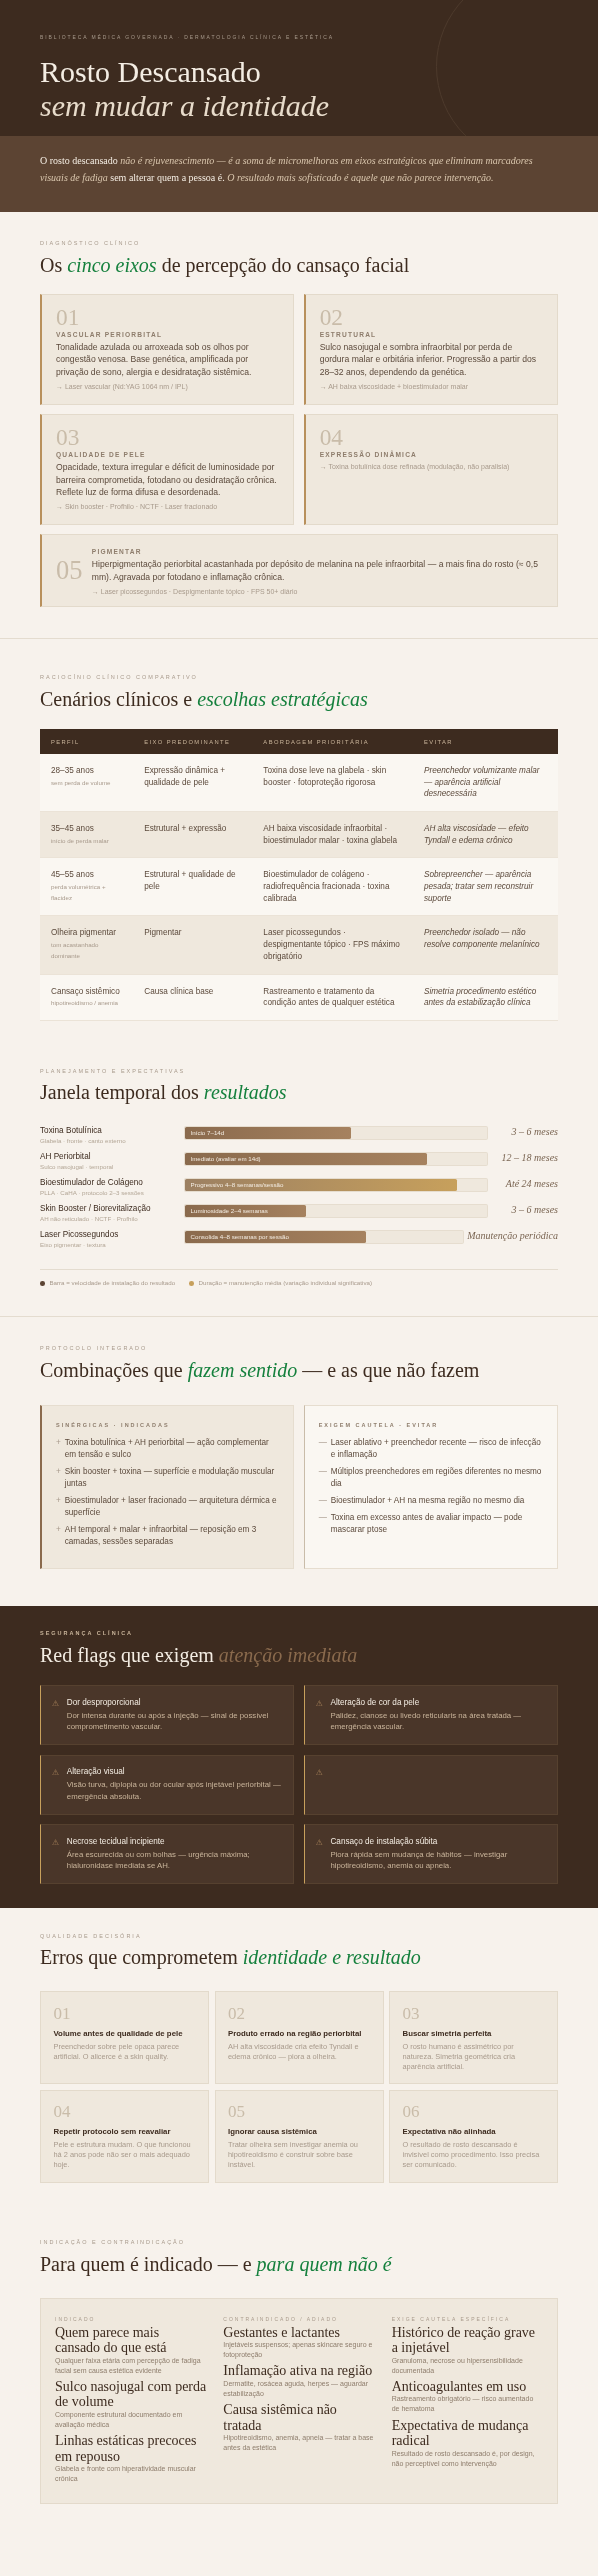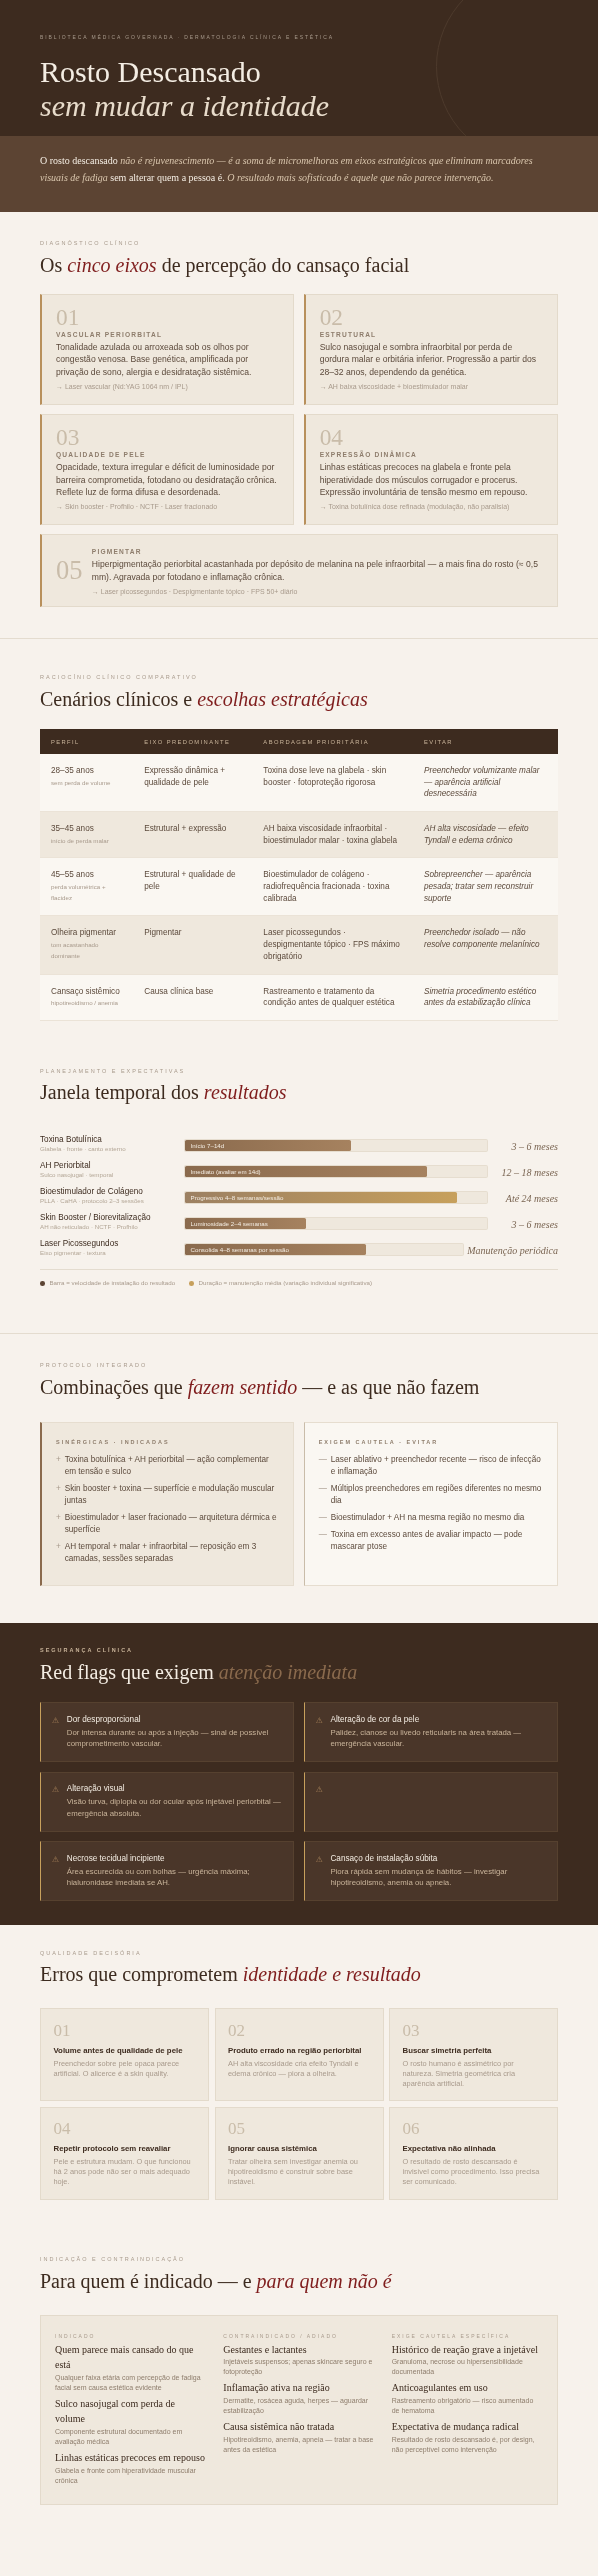--- a/index.html
+++ b/index.html
@@ -1,20 +1,20 @@
 <!DOCTYPE html>
 <html style="font-size:12.5px"><head>
 <meta charset="utf-8">
 <style>
   * { box-sizing: border-box; margin: 0; padding: 0; }
   body { width: 598px; background: #f7f2ec; font-family: "Liberation Sans", sans-serif; color: #3d2b1f; }
   .wrap { padding: 0 40px; }
   .kicker { font-size: 5.5px; letter-spacing: 2px; text-transform: uppercase; color: #a89a8c; font-family: "Liberation Sans", sans-serif; }
   .h2 { font-family: "Liberation Serif", serif; font-size: 20px; color: #3d2b1f; font-weight: normal; margin-top: 7.8px; }
-  .h2 em { color: #7f1d1d; }
+  .h2 em { color: #15803d; }
 
   
   .hero { background: #3d2b1f; height: 136px; position: relative; overflow: hidden; }
   .hero .ring1 { position: absolute; left: 436px; top: -31px; width: 195px; height: 195px; border: 0.8px solid #4d3a2c; border-radius: 50%; }
   .hero .ring2 { position: absolute; left: 131px; top: 136px; width: 136px; height: 136px; border: 0.8px solid #46342a; border-radius: 50%; }
   .hero .kicker { position: absolute; left: 40px; top: 34px; color: #a89a8c; font-size: 5px; letter-spacing: 1.9px; }
   .hero h1 { position: absolute; left: 40px; top: 55px; font-family: "Liberation Serif", serif; font-weight: normal; font-size: 30px; line-height: 34px; color: #f4ede3; }
   .hero h1 .l2 { display: block; font-style: italic; color: #e8dccb; }
   .hero .rule { position: absolute; left: 40px; top: 139px; width: 33px; height: 0.8px; background: #b8905c; }
   .hero .meta { position: absolute; left: 40px; top: 150px; font-size: 12px; letter-spacing: 0.8px; color: #8e7d6c; }
@@ -39,23 +39,23 @@
   table { width: 100%; border-collapse: collapse; margin-top: 18.7px; }
   thead tr { background: #3d2b1f; }
   th { font-size: 5.8px; letter-spacing: 1.4px; font-weight: normal; color: #c9b49a; text-align: left; padding: 9.3px 11px; }
   td { font-size: 8.2px; line-height: 11.7px; color: #5c4a3c; padding: 11px 11px; vertical-align: top; border-bottom: 0.8px solid #ebe3d7; }
   tbody tr:nth-child(odd) { background: #faf7f2; }
   tbody tr:nth-child(even) { background: #efe8dd; }
   td .sub { display: block; font-size: 6.2px; color: #a89a8c; line-height: 11px; }
   td.avoid { font-style: italic; margin-top: 42px; }
 
   
-  .timeline { padding-top: 15.6px; padding-bottom: 47px; border-bottom: 0.8px solid #e4dccf; }
+  .timeline { padding-top: 15.6px; padding-bottom: 30px; border-bottom: 0.8px solid #e4dccf; }
   .tl-rows { margin-top: 22px; }
-  .tl-row { display: flex; align-items: flex-end; height: 26px; }
+  .tl-row { display: flex; align-items: flex-start; height: 26px; }
   .tl-label { width: 144px; }
   .tl-label .n { font-size: 8.2px; color: #3d2b1f; }
   .tl-label .d { font-size: 6.2px; color: #b3a696; margin-top: 1.6px; }
   .tl-track { width: 304px; height: 13.2px; background: #efe8dd; border: 0.8px solid #e6ddcf; border-radius: 1.6px; position: relative; }
   .tl-fill { height: 100%; border-radius: 1.6px; background: linear-gradient(90deg, #8a6a4d, #a6825f); color: #f4ede3; font-size: 6.2px; line-height: 12.5px; padding-left: 5.5px; white-space: nowrap; overflow: hidden; }
   .tl-fill.gold { background: linear-gradient(90deg, #9c8062, #c7a05c); }
   .tl-dur { flex: 1; text-align: right; font-family: "Liberation Serif", serif; font-style: italic; font-size: 10px; color: #7a6552; }
   .tl-legend { margin-top: 12.5px; padding-top: 9.3px; border-top: 0.8px solid #e4dccf; display: flex; gap: 14px; font-size: 6.2px; color: #a89a8c; }
   .dot { display: inline-block; width: 4.7px; height: 4.7px; border-radius: 50%; margin-right: 4.7px; vertical-align: middle; }
 
@@ -86,21 +86,21 @@
   .err-grid { display: grid; grid-template-columns: 1fr 1fr 1fr; gap: 5.5px; margin-top: 22px; }
   .err { background: #efe8dd; border: 0.8px solid #e3dacb; padding: 11.7px 12.5px; min-height: 82px; }
   .err .num { font-family: "Liberation Serif", serif; font-size: 17px; color: #c9bca9; }
   .err .t { font-size: 7.8px; font-weight: bold; color: #3d2b1f; margin-top: 4.7px; }
   .err .d { font-size: 7.4px; line-height: 10px; color: #a89a8c; margin-top: 3.9px; }
 
   
   .indic { padding-top: 17px; padding-bottom: 31px; }
   .ind-box { margin-top: 22px; background: #efe8dd; border: 0.8px solid #e3dacb; padding: 17px 14px 18.7px; display: grid; grid-template-columns: 1fr 1fr 1fr; gap: 17px; }
   .ind-col .kicker { font-size: 5px; color: #a89a8c; }
-  .ind-item .t { font-family: "Liberation Serif", serif; font-size: 10px; line-height: 15.6px; color: #3d2b1f; margin-top: 3.1px; }
+  .ind-item .t { font-family: "Liberation Serif", serif; font-size: 14px; line-height: 15.6px; color: #3d2b1f; margin-top: 3.1px; }
   .ind-item .d { font-size: 7px; line-height: 10px; color: #8e7d6c; }
 </style>
 </head>
 <body>
 
 <header class="hero">
   <div class="ring1"></div>
   <div class="ring2"></div>
   <div class="kicker">Biblioteca médica governada · Dermatologia clínica e estética</div>
   <h1>
@@ -133,21 +133,20 @@
     </div>
     <div class="axis-card">
       <div class="num">03</div>
       <div class="title">QUALIDADE DE PELE</div>
       <div class="desc">Opacidade, textura irregular e déficit de luminosidade por barreira comprometida, fotodano ou desidratação crônica. Reflete luz de forma difusa e desordenada.</div>
       <div class="tx">→ Skin booster · Profhilo · NCTF · Laser fracionado</div>
     </div>
     <div class="axis-card">
       <div class="num">04</div>
       <div class="title">EXPRESSÃO DINÂMICA</div>
-      <div class="desc">Linhas estáticas precoces na glabela e fronte pela hiperatividade dos músculos corrugador e procerus. Expressão involuntária de tensão mesmo em repouso.</div>
       <div class="tx">→ Toxina botulínica dose refinada (modulação, não paralisia)</div>
     </div>
     <div class="axis-card full">
       <div class="num">05</div>
       <div>
         <div class="title">PIGMENTAR</div>
         <div class="desc">Hiperpigmentação periorbital acastanhada por depósito de melanina na pele infraorbital — a mais fina do rosto (≈ 0,5 mm). Agravada por fotodano e inflamação crônica.</div>
         <div class="tx">→ Laser picossegundos · Despigmentante tópico · FPS 50+ diário</div>
       </div>
     </div>

